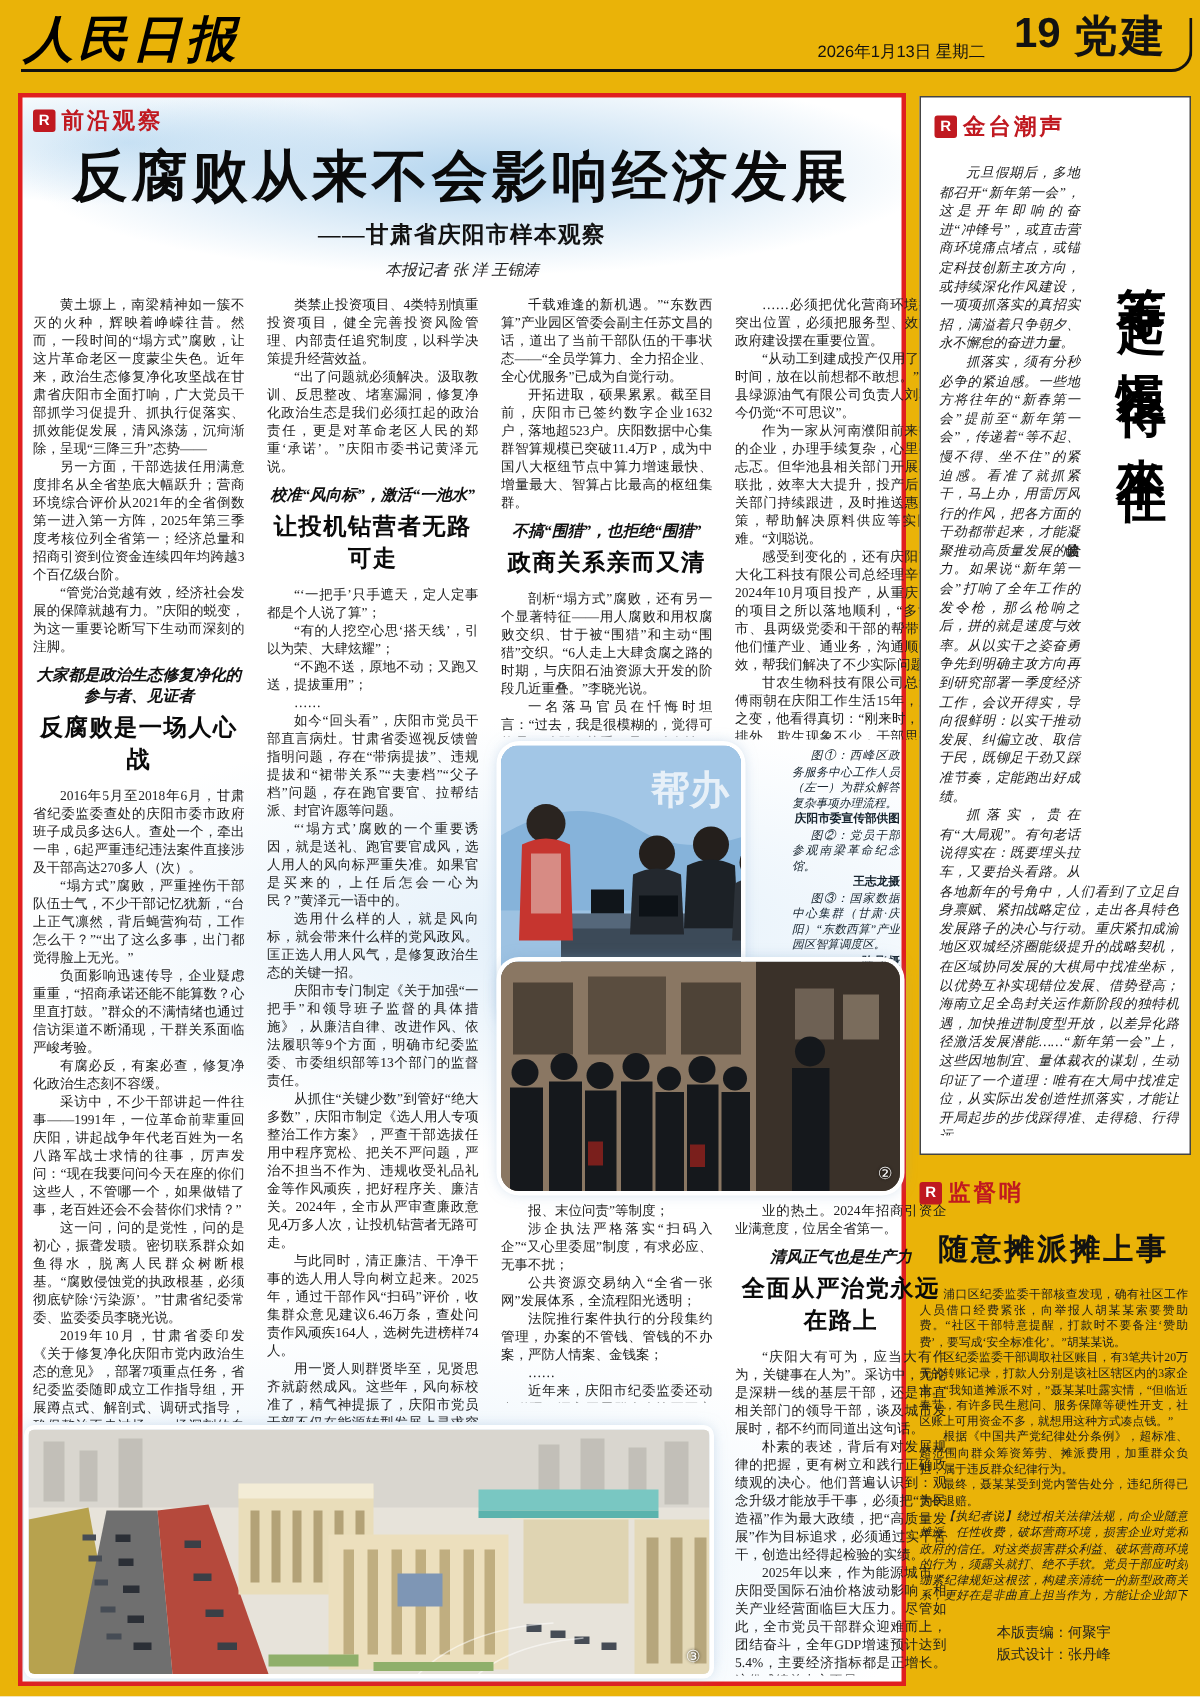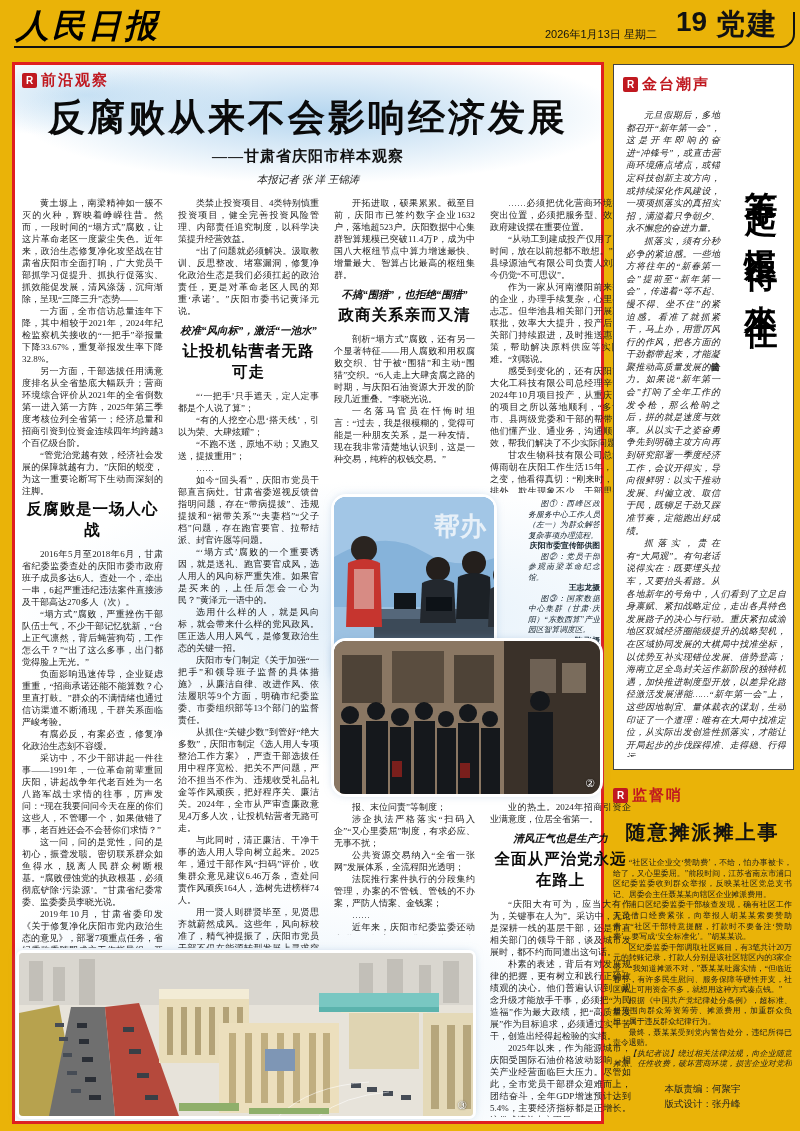--- a/index.html
+++ b/index.html
@@ -83,24 +83,24 @@
       <span class="tag-label">前沿观察</span>
     </div>
 
     <div class="abs headline">反腐败从来不会影响经济发展</div>
     <div class="abs subtitle">——甘肃省庆阳市样本观察</div>
     <div class="abs byline">本报记者  张 洋  王锦涛</div>
 
     <div class="abs bcol" style="left:7px;top:132px;width:141px;height:751px;">
       <div>
           <p>黄土塬上，南梁精神如一簇不灭的火种，辉映着峥嵘往昔。然而，一段时间的“塌方式”腐败，让这片革命老区一度蒙尘失色。近年来，政治生态修复净化攻坚战在甘肃省庆阳市全面打响，广大党员干部抓学习促提升、抓执行促落实、抓效能促发展，清风涤荡，沉疴渐除，呈现“三降三升”态势——</p>
-          <p>一方面，全市信访总量连年下降，其中相较于2021年，2024年纪检监察机关接收的“一把手”举报量下降33.67%，重复举报发生率下降32.8%。</p>
           <p>另一方面，干部选拔任用满意度排名从全省垫底大幅跃升；营商环境综合评价从2021年的全省倒数第一进入第一方阵，2025年第三季度考核位列全省第一；经济总量和招商引资到位资金连续四年均跨越3个百亿级台阶。</p>
           <p>“管党治党越有效，经济社会发展的保障就越有力。”庆阳的蜕变，为这一重要论断写下生动而深刻的注脚。</p>
         </div>
+      <div class="kicker">大家都是政治生态修复净化的参与者、见证者</div>
       <div class="subhead">反腐败是一场人心战</div>
       <div>
           <p>2016年5月至2018年6月，甘肃省纪委监委查处的庆阳市委市政府班子成员多达6人。查处一个，牵出一串，6起严重违纪违法案件直接涉及干部高达270多人（次）。</p>
           <p>“塌方式”腐败，严重挫伤干部队伍士气，不少干部记忆犹新，“台上正气凛然，背后蝇营狗苟，工作怎么干？”“出了这么多事，出门都觉得脸上无光。”</p>
           <p>负面影响迅速传导，企业疑虑重重，“招商承诺还能不能算数？心里直打鼓。”群众的不满情绪也通过信访渠道不断涌现，干群关系面临严峻考验。</p>
           <p>有腐必反，有案必查，修复净化政治生态刻不容缓。</p>
           <p>采访中，不少干部讲起一件往事——1991年，一位革命前辈重回庆阳，讲起战争年代老百姓为一名八路军战士求情的往事，厉声发问：“现在我要问问今天在座的你们这些人，不管哪一个，如果做错了事，老百姓还会不会替你们求情？”</p>
           <p>这一问，问的是党性，问的是初心，振聋发聩。密切联系群众如鱼得水，脱离人民群众树断根基。“腐败侵蚀党的执政根基，必须彻底铲除‘污染源’。”甘肃省纪委常委、监委委员李晓光说。</p>
           <p>2019年10月，甘肃省委印发《关于修复净化庆阳市党内政治生态的意见》，部署7项重点任务，省纪委监委随即成立工作指导组，开展蹲点式、解剖式、调研式指导，确保整治不走过场。一场深刻的自我革命，在黄土塬上不断向纵深推进，一直持续至今。</p>
         </div>
@@ -123,20 +123,21 @@
           <p>选用什么样的人，就是风向标，就会带来什么样的党风政风。匡正选人用人风气，是修复政治生态的关键一招。</p>
           <p>庆阳市专门制定《关于加强“一把手”和领导班子监督的具体措施》，从廉洁自律、改进作风、依法履职等9个方面，明确市纪委监委、市委组织部等13个部门的监督责任。</p>
           <p>从抓住“关键少数”到管好“绝大多数”，庆阳市制定《选人用人专项整治工作方案》，严查干部选拔任用中程序宽松、把关不严问题，严治不担当不作为、违规收受礼品礼金等作风顽疾，把好程序关、廉洁关。2024年，全市从严审查廉政意见4万多人次，让投机钻营者无路可走。</p>
           <p>与此同时，清正廉洁、干净干事的选人用人导向树立起来。2025年，通过干部作风“扫码”评价，收集群众意见建议6.46万条，查处问责作风顽疾164人，选树先进榜样74人。</p>
           <p>用一贤人则群贤毕至，见贤思齐就蔚然成风。这些年，风向标校准了，精气神提振了，庆阳市党员干部不仅在能源转型发展上寻求突破，还敢闯敢试，因地制宜发展新质生产力，积极拥抱数字经济浪潮。</p>
         </div>
     </div>
 
     <div class="abs bcol" style="left:319px;top:132px;width:141px;height:294px;">
       <div>
+          <p>千载难逢的新机遇。”“东数西算”产业园区管委会副主任苏文昌的话，道出了当前干部队伍的干事状态——“全员学算力、全力招企业、全心优服务”已成为自觉行动。</p>
           <p>开拓进取，硕果累累。截至目前，庆阳市已签约数字企业1632户，落地超523户。庆阳数据中心集群智算规模已突破11.4万P，成为中国八大枢纽节点中算力增速最快、增量最大、智算占比最高的枢纽集群。</p>
         </div>
       <div class="kicker">不搞“围猎”，也拒绝“围猎”</div>
       <div class="subhead">政商关系亲而又清</div>
       <div>
           <p>剖析“塌方式”腐败，还有另一个显著特征——用人腐败和用权腐败交织、甘于被“围猎”和主动“围猎”交织。“6人走上大肆贪腐之路的时期，与庆阳石油资源大开发的阶段几近重叠。”李晓光说。</p>
           <p>一名落马官员在忏悔时坦言：“过去，我是很模糊的，觉得可能是一种朋友关系，是一种友情。现在我非常清楚地认识到，这是一种交易，纯粹的权钱交易。”</p>
         </div>
     </div>
 
@@ -340,21 +341,20 @@
   </div>
 
   <div class="abs watch">
     <div class="tag">
       <span class="tag-icon">R</span>
       <span class="tag-label">监督哨</span>
     </div>
     <div class="watch-headline">随意摊派摊上事</div>
     <div class="watch-body">
       <div>
-          <p>“社区让企业交‘赞助费’，不给，怕办事被卡，给了，又心里委屈。”前段时间，江苏省南京市浦口区纪委监委收到群众举报，反映某社区党总支书记、居委会主任聂某某向辖区企业摊派费用。</p>
           <p>浦口区纪委监委干部核查发现，确有社区工作人员借口经费紧张，向举报人胡某某索要赞助费。“社区干部特意提醒，打款时不要备注‘赞助费’，要写成‘安全标准化’。”胡某某说。</p>
           <p>区纪委监委干部调取社区账目，有3笔共计20万元的转账记录，打款人分别是该社区辖区内的3家企业。“我知道摊派不对，”聂某某吐露实情，“但临近春节，有许多民生慰问、服务保障等硬性开支，社区账上可用资金不多，就想用这种方式凑点钱。”</p>
           <p>根据《中国共产党纪律处分条例》，超标准、超范围向群众筹资筹劳、摊派费用，加重群众负担，属于违反群众纪律行为。</p>
           <p>最终，聂某某受到党内警告处分，违纪所得已责令退赔。</p>
         </div>
       <p class="kai">【执纪者说】绕过相关法律法规，向企业随意摊派、任性收费，破坏营商环境，损害企业对党和政府的信任。对这类损害群众利益、破坏营商环境的行为，须露头就打、绝不手软。党员干部应时刻绷紧纪律规矩这根弦，构建亲清统一的新型政商关系，更好在是非曲直上担当作为，方能让企业卸下包袱、安心发展。</p>
 
     </div>
   </div>
 

